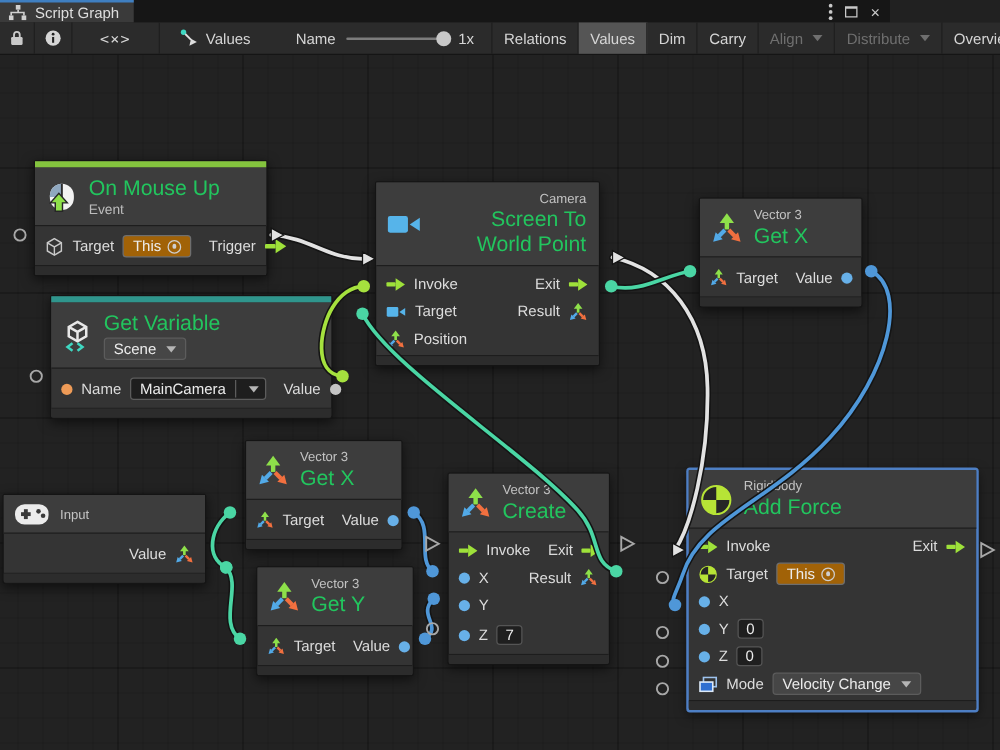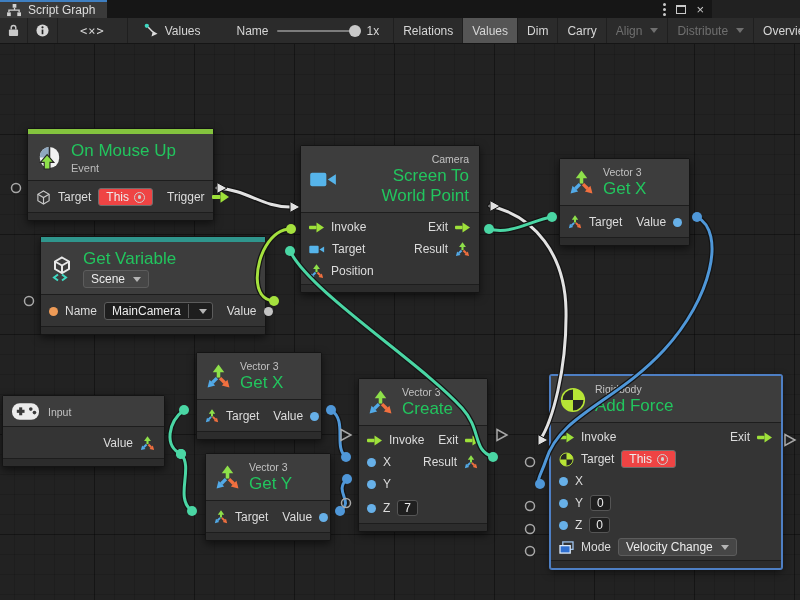--- a/index.html
+++ b/index.html
@@ -66,21 +66,21 @@
   .nbody { padding:3px 0 2px 0; }
   .nrow { display:flex; align-items:center; height:22px; padding:0 9px 0 8px; gap:7px;
     font-size:12px; color:#dcdcdc; }
   .nrow.tall { height:26px; }
   .spacer { flex:1; }
   .nfoot { height:8px; background:#2c2c2c; border-top:1px solid #1d1d1d; border-radius:0 0 2px 2px; }
 
   .dot { width:9px; height:9px; border-radius:50%; flex:0 0 auto; }
   .dot-blue { background:#67b0e8; } .dot-orange { background:#ee9b57; } .dot-gray { background:#c4c4c4; }
 
-  .chip { display:inline-flex; align-items:center; gap:5px; background:#ef4444; border:1px solid #6e6e6e;
+  .chip { display:inline-flex; align-items:center; gap:5px; background:#a16207; border:1px solid #6e6e6e;
     border-radius:3px; padding:1px 7px; font-size:12px; color:#ececec; }
   .chip.dd { background:#464646; border-color:#5c5c5c; }
   .chip.dark-dd { background:#1e1e1e; border-color:#5c5c5c; padding-right:5px; }
   .chip .divider { width:1px; height:14px; background:#5c5c5c; margin:0 2px; }
   .valbox { background:#1f1f1f; border:1px solid #555; border-radius:3px; padding:0 6px;
     min-width:16px; text-align:center; font-size:12px; color:#ececec; }
   .bullseye { width:11px; height:11px; border:1.4px solid #cfcfcf; border-radius:50%;
     display:inline-flex; align-items:center; justify-content:center; }
   .bullseye i { width:3.5px; height:3.5px; border-radius:50%; background:#cfcfcf; }
 

